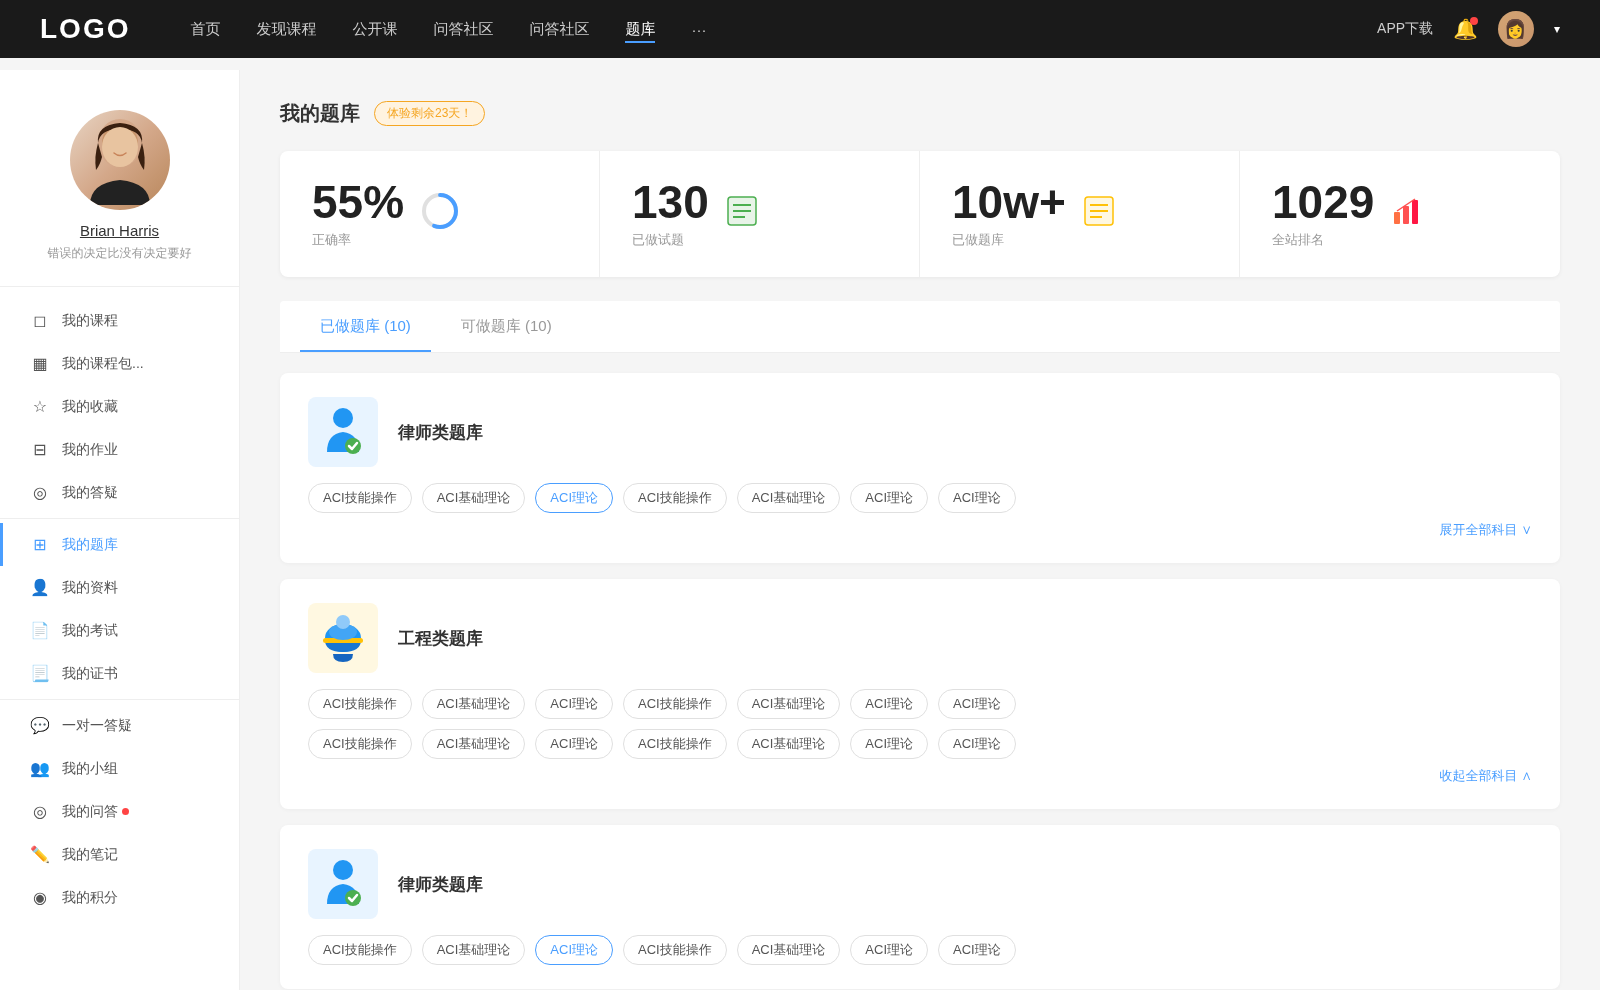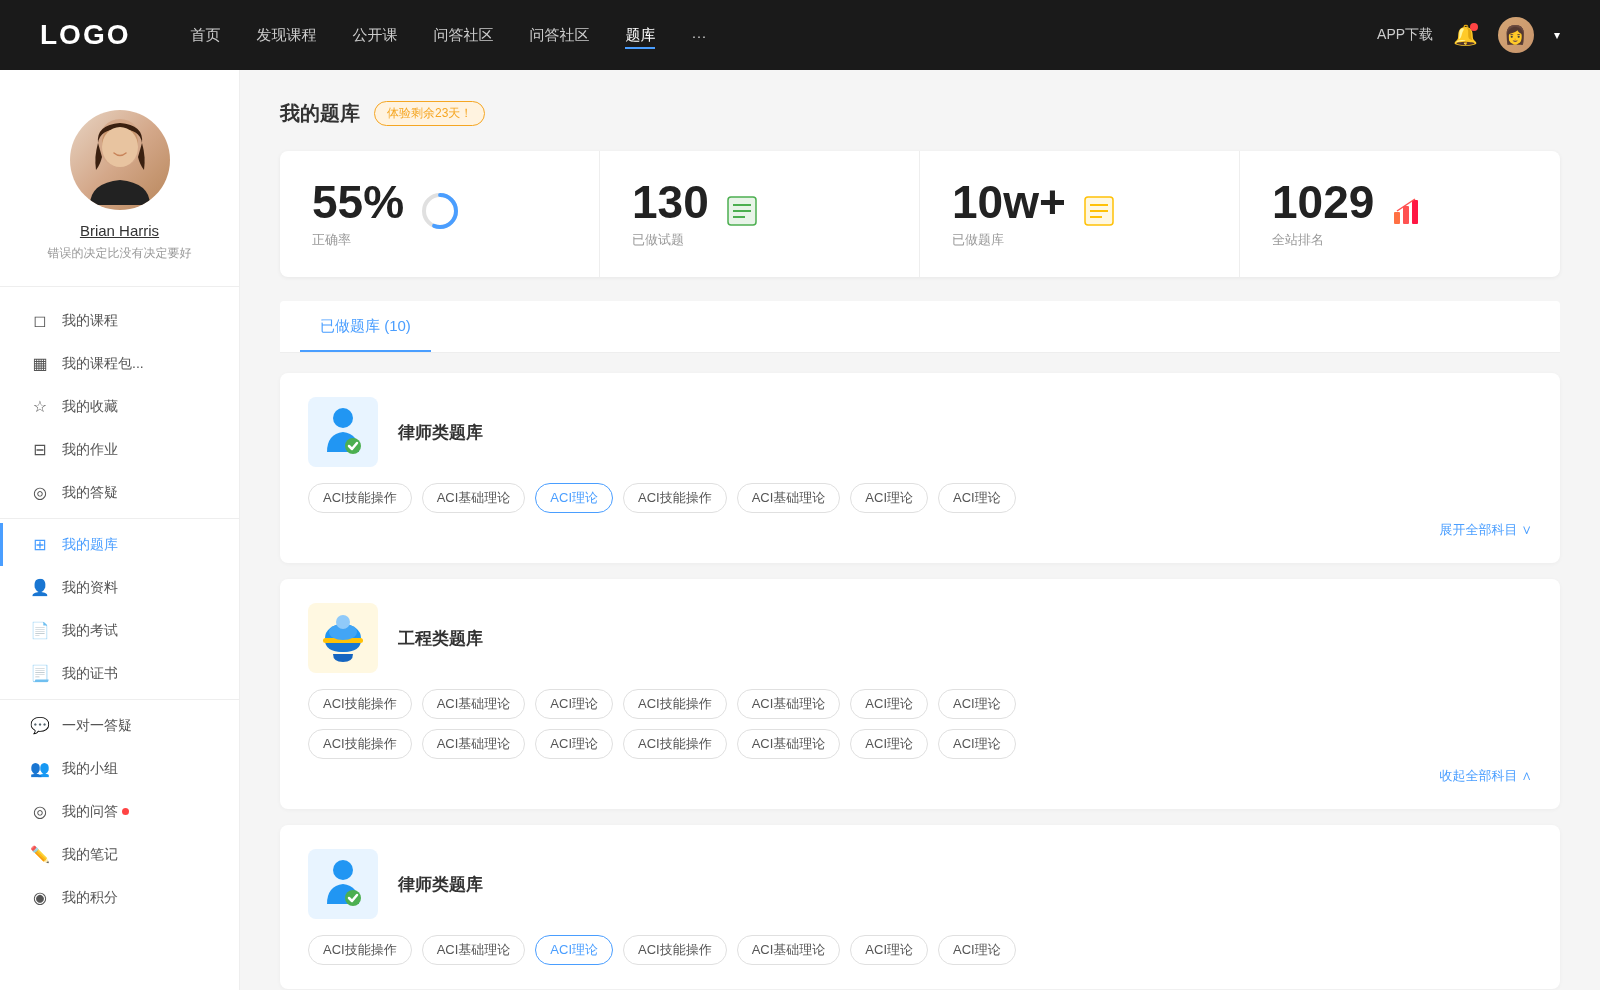--- a/index.html
+++ b/index.html
@@ -1,21 +1,21 @@
 <!DOCTYPE html>
 <html><head>
   <meta charset="utf-8">
   <style>
     * { box-sizing: border-box; margin: 0; padding: 0; }
     body { font-family: 'PingFang SC', 'Microsoft YaHei', sans-serif; background: #f5f5f5; color: #333; }
 
     
     .navbar {
       background: #1a1a1a;
-      height: 70px;
+      height: 58px;
       display: flex;
       align-items: center;
       padding: 0 40px;
       position: fixed;
       top: 0; left: 0; right: 0;
       z-index: 100;
     }
     .nav-logo {
       color: #fff;
       font-size: 28px;
@@ -501,20 +501,21 @@
             <rect x="13" y="12" width="6" height="18" rx="1" fill="#ff5252"></rect>
             <rect x="22" y="6" width="6" height="24" rx="1" fill="#ff1744"></rect>
             <polyline points="7,17 16,11 25,5" stroke="#ff5252" stroke-width="1.5" fill="none"></polyline>
           </svg>
         </div>
       </div>
     </div>
 
     <div class="tabs-row">
       <div class="tab-item active">已做题库 (10)</div>
+      <div class="tab-item">可做题库 (10)</div>
     </div>
 
     <div class="qbank-card">
       <div class="qbank-header">
         <div class="qbank-icon-wrap">
           <div class="qbank-icon-inner">
             <svg width="48" height="56" viewBox="0 0 48 56" fill="none">
               <circle cx="24" cy="14" r="10" fill="#2196F3"></circle>
               <path d="M8 48 Q8 30 24 28 Q40 30 40 48Z" fill="#2196F3"></path>
               <circle cx="34" cy="42" r="8" fill="#4caf50"></circle>

